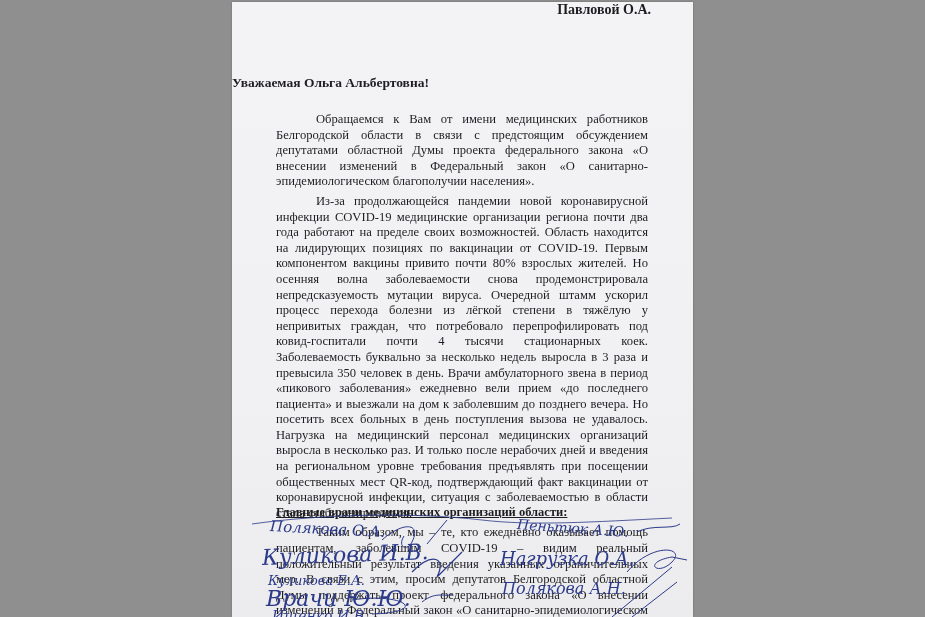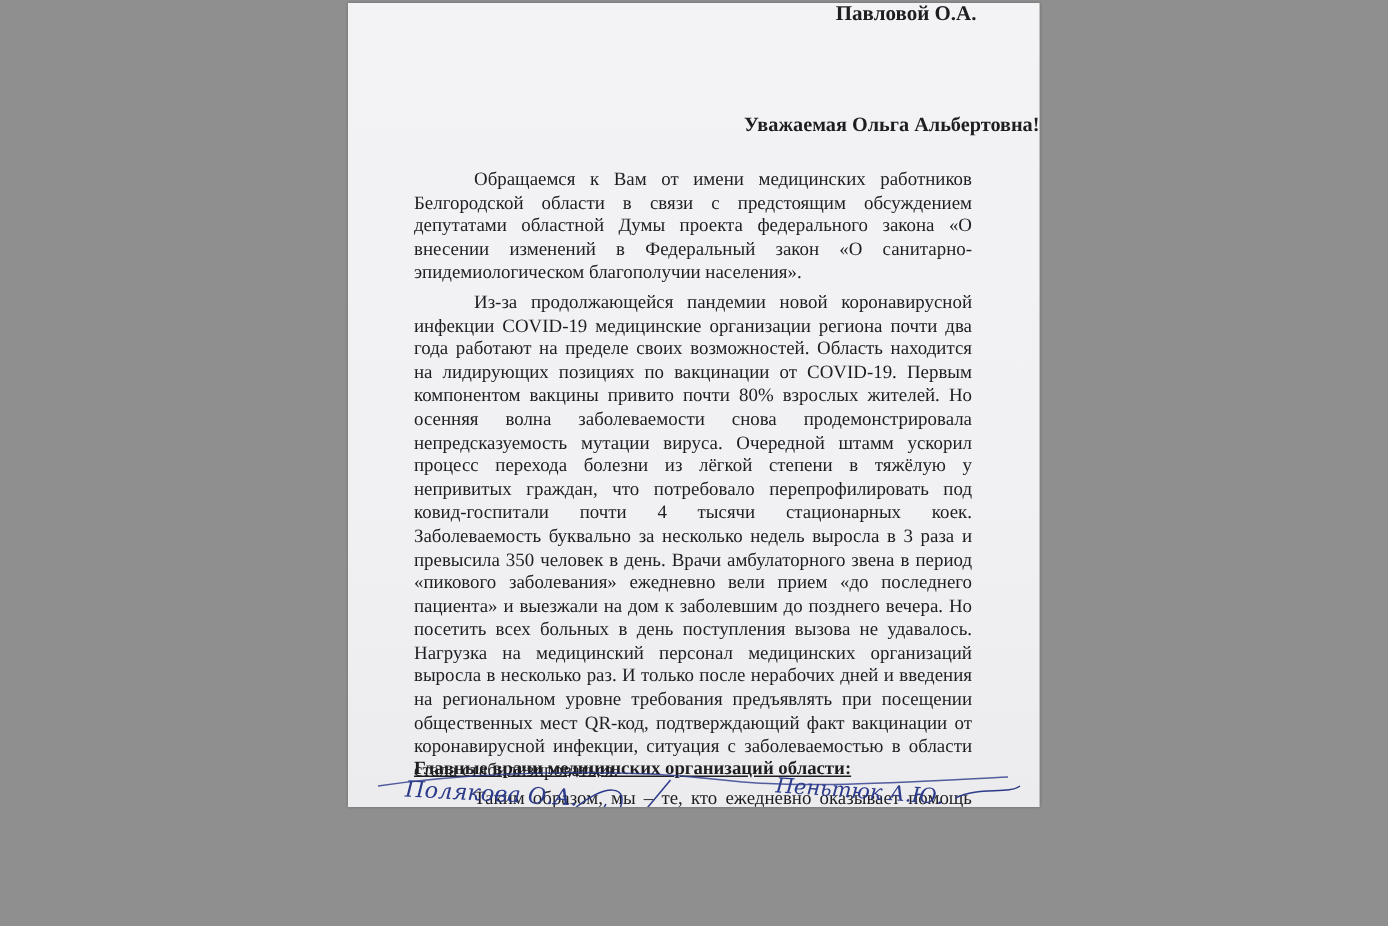--- a/index.html
+++ b/index.html
@@ -5,33 +5,33 @@
   html, body { margin: 0; padding: 0; }
   body {
     width: 925px; height: 617px; overflow: hidden;
     background: #8f8f8f;
     position: relative;
     font-family: "Liberation Serif", "DejaVu Serif", serif;
   }
   .page {
     position: absolute;
     left: 232px; top: 2px;
-    width: 461px; height: 536px;
+    width: 461px; height: 615px;
     background: linear-gradient(180deg, #f3f2f4 0%, #f1f0f2 60%, #ecebed 100%);
     box-shadow: 0 0 2px rgba(0,0,0,0.25);
     color: #1e1e22;
     overflow: hidden;
   }
   .addressee {
     position: absolute; right: 42px; top: 0px;
     font-weight: bold; font-size: 14px;
   }
   .salutation {
     position: absolute; left: 0; right: 0; top: 73px;
-    text-align: right; font-weight: bold; font-size: 13.5px;
+    text-align: left; font-weight: bold; font-size: 13.5px;
   }
   .body-text {
     position: absolute; left: 40px; width: 380px; top: 106px;
     font-size: 12.6px; line-height: 15.6px;
     text-align: justify;
   }
   .body-text p { margin: 4px; text-indent: 40px; }
   .signers-title {
     position: absolute; left: 44px; top: 503px;
     font-weight: bold; font-size: 12.5px; text-decoration: underline;

